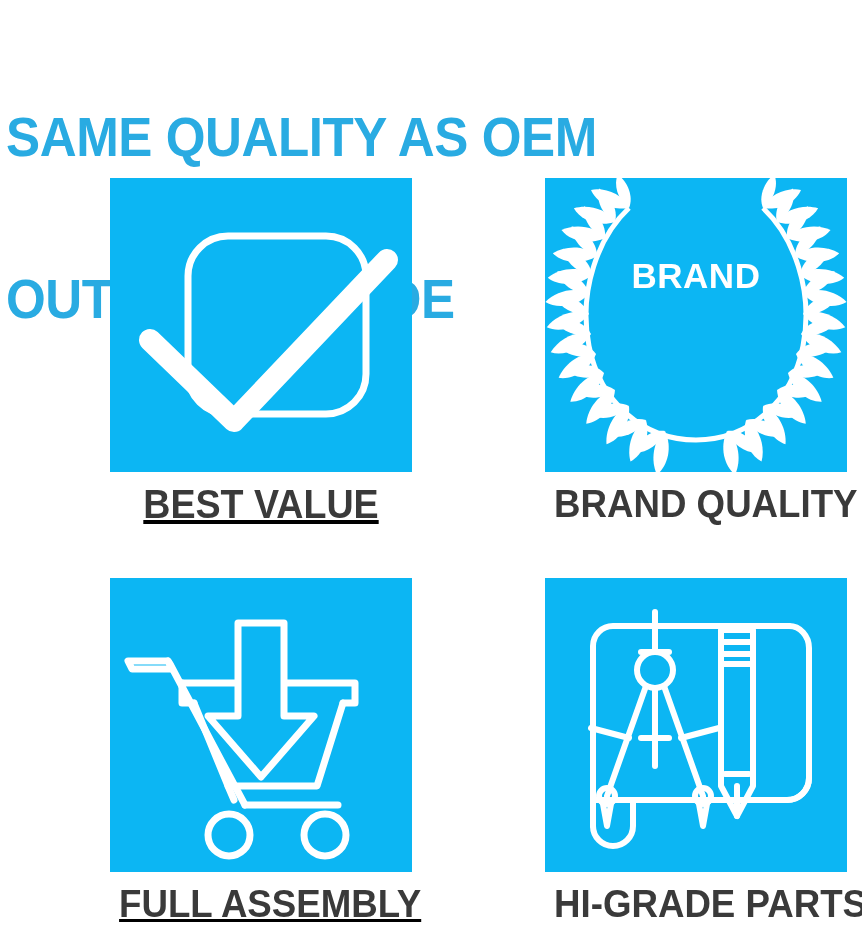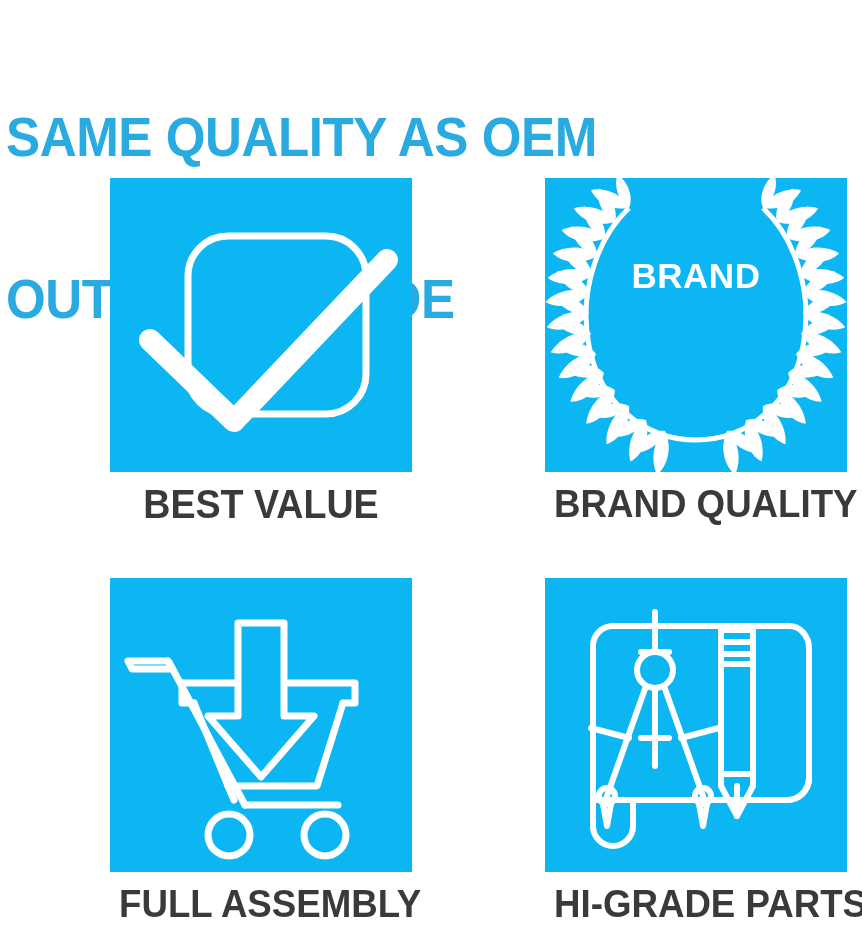--- a/index.html
+++ b/index.html
@@ -48,21 +48,21 @@
     position: absolute;
     left: 0;
     top: 0;
     width: 862px;
     height: 929px;
   }
   .feature {
     position: absolute;
     width: 302px;
   }
-  .feature.col1 { left: 110px; }
+  .feature.col1 { left: 110px; text-decoration: underline; }
   .feature.col2 { left: 545px; }
   .feature.row1 { top: 178px; }
   .feature.row2 { top: 578px; }
 
   .tile {
     width: 302px;
     height: 294px;
     background: #0cb6f3;
     position: relative;
     overflow: visible;

